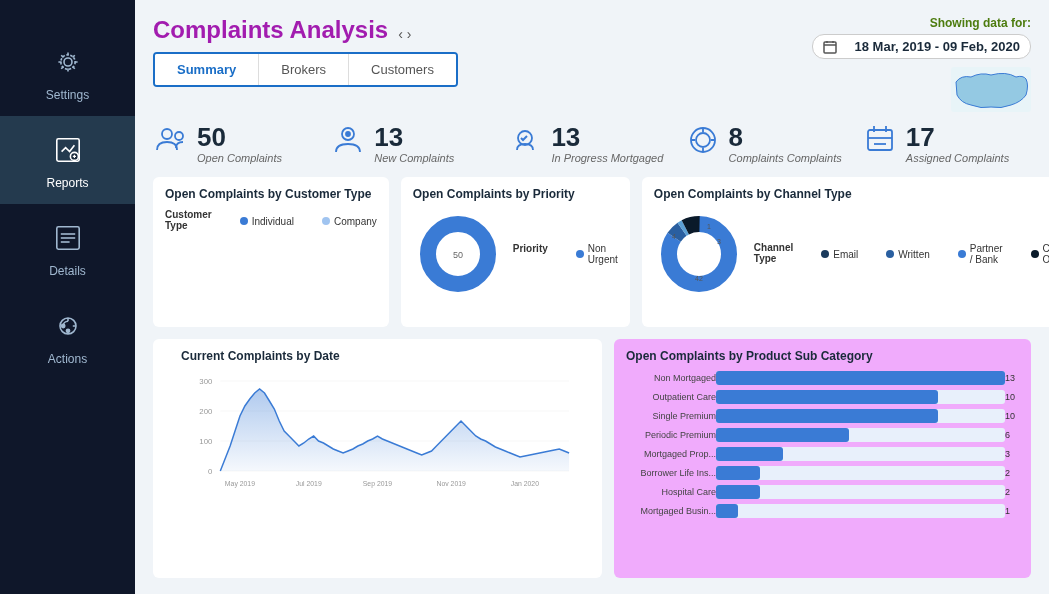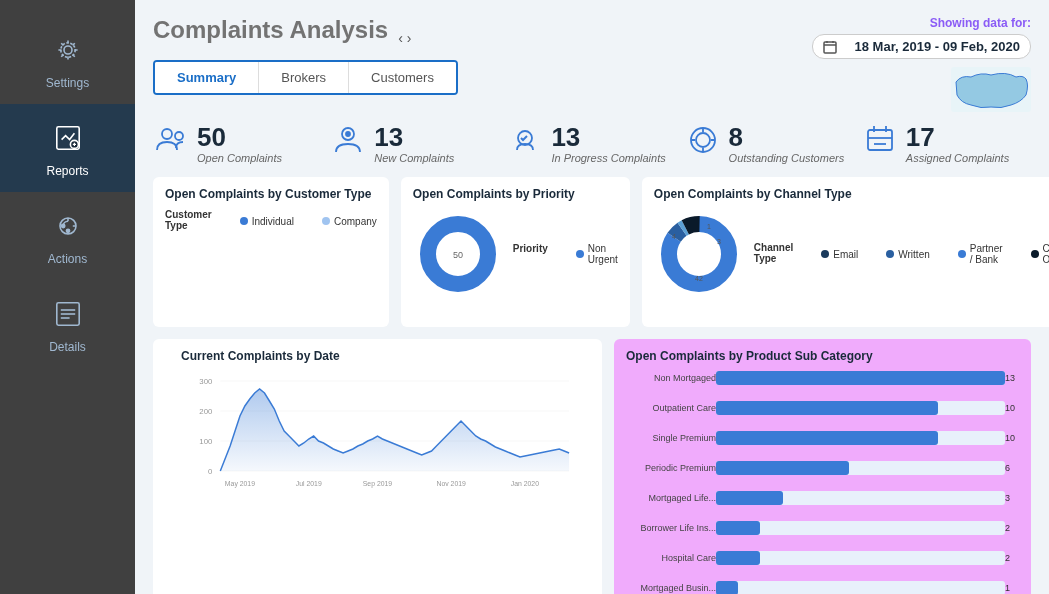--- a/index.html
+++ b/index.html
@@ -1,25 +1,25 @@
 <!DOCTYPE html>
 <html><head>
   <meta charset="utf-8">
   <style>
     * { box-sizing: border-box; margin: 0; padding: 0; }
     body { font-family: 'Segoe UI', Arial, sans-serif; background: #f0f4f8; display: flex; width: 1049px; height: 594px; overflow: hidden; }
 
     
     .sidebar {
       width: 135px;
-      background: #404040;
+      background: #0f172a;
       display: flex;
       flex-direction: column;
       align-items: center;
-      padding-top: 16px;
+      padding-top: 28px;
       flex-shrink: 0;
     }
     .sidebar-item {
       display: flex;
       flex-direction: column;
       align-items: center;
       padding: 14px 10px;
       width: 100%;
       cursor: pointer;
       color: #a0b8d0;
@@ -53,22 +53,22 @@
       justify-content: space-between;
       margin-bottom: 10px;
     }
     .header-left {
       display: flex;
       flex-direction: column;
     }
     .page-title {
       font-size: 24px;
       font-weight: 700;
-      color: #737373;
-      margin-bottom: 16px;
+      color: #a21caf;
+      margin-bottom: 8px;
     }
     .nav-arrows {
       display: inline-flex;
       gap: 4px;
       margin-left: 10px;
       vertical-align: middle;
     }
     .nav-arrow {
       cursor: pointer;
       color: #555;
@@ -97,21 +97,21 @@
     }
 
     .header-right {
       display: flex;
       flex-direction: column;
       align-items: flex-end;
       gap: 4px;
     }
     .showing-data-label {
       font-size: 12px;
-      color: #8b5cf6;
+      color: #4d7c0f;
       font-weight: 600;
     }
     .date-range {
       display: flex;
       align-items: center;
       gap: 18px;
       font-size: 13px;
       color: #1a2a3a;
       font-weight: 600;
       border: 1px solid #ccc;
@@ -220,21 +220,21 @@
       background: #f0abfc;
       border-radius: 6px;
       padding: 10px 12px;
       flex: 1;
     }
 
     
     .bar-row {
       display: flex;
       align-items: center;
-      margin-bottom: 16px;
+      margin-bottom: 5px;
     }
     .bar-label {
       font-size: 9px;
       color: #444;
       width: 90px;
       text-align: right;
       flex-shrink: 0;
     }
     .bar-track {
       flex: 1;
@@ -280,45 +280,45 @@
   <div class="sidebar-item active">
     <div class="icon-wrap">
       <svg viewBox="0 0 40 40" fill="none" stroke="#fff" stroke-width="2">
         <rect x="6" y="6" width="28" height="28" rx="2"></rect>
         <path d="M12 22 l5-5 5 5 6-8"></path>
         <circle cx="28" cy="28" r="5" fill="#1a2a3a" stroke="#fff"></circle>
         <path d="M26 28h4M28 26v4" stroke-width="1.5"></path>
       </svg>
     </div>
     <span>Reports</span>
+  </div>
+
+  <div class="sidebar-item">
+    <div class="icon-wrap">
+      <svg viewBox="0 0 40 40" fill="none" stroke="#a0b8d0" stroke-width="2">
+        <rect x="6" y="6" width="28" height="28" rx="2"></rect>
+        <line x1="11" y1="15" x2="29" y2="15"></line>
+        <line x1="11" y1="20" x2="29" y2="20"></line>
+        <line x1="11" y1="25" x2="22" y2="25"></line>
+      </svg>
+    </div>
+    <span>Details</span>
   </div>
 
   <div class="sidebar-item">
     <div class="icon-wrap">
       <svg viewBox="0 0 40 40" fill="none" stroke="#a0b8d0" stroke-width="2">
         <circle cx="20" cy="20" r="10"></circle>
         <path d="M14 20a6 6 0 0 1 6-6"></path>
         <circle cx="14" cy="20" r="2" fill="#a0b8d0"></circle>
         <path d="M20 14v-4M26 20h4M20 26v4"></path>
         <circle cx="20" cy="26" r="2" fill="#a0b8d0"></circle>
       </svg>
     </div>
     <span>Actions</span>
-  </div>
-
-  <div class="sidebar-item">
-    <div class="icon-wrap">
-      <svg viewBox="0 0 40 40" fill="none" stroke="#a0b8d0" stroke-width="2">
-        <rect x="6" y="6" width="28" height="28" rx="2"></rect>
-        <line x1="11" y1="15" x2="29" y2="15"></line>
-        <line x1="11" y1="20" x2="29" y2="20"></line>
-        <line x1="11" y1="25" x2="22" y2="25"></line>
-      </svg>
-    </div>
-    <span>Details</span>
   </div>
 </nav>
 
 <main class="main">
 
   <div class="header">
     <div class="header-left">
       <div class="title-row">
         <h1 class="page-title">Complaints Analysis</h1>
         <span class="nav-arrows">
@@ -386,35 +386,35 @@
     <div class="stat-card">
       <div class="stat-icon">
         <svg width="36" height="36" viewBox="0 0 36 36" fill="none" stroke="#3a7bd5" stroke-width="1.8">
           <circle cx="18" cy="16" r="7"></circle>
           <path d="M10 28 Q10 22 18 22 Q26 22 26 28"></path>
           <path d="M14 16 l2 2 4-4" stroke-width="2"></path>
         </svg>
       </div>
       <div class="stat-info">
         <div class="stat-number">13</div>
-        <div class="stat-label">In Progress Complaints</div>
+        <div class="stat-label">In Progress Mortgaged</div>
       </div>
     </div>
 
     <div class="stat-card">
       <div class="stat-icon">
         <svg width="36" height="36" viewBox="0 0 36 36" fill="none" stroke="#3a7bd5" stroke-width="1.8">
           <circle cx="18" cy="18" r="12"></circle>
           <circle cx="18" cy="18" r="7"></circle>
           <path d="M18 6 v4M18 26 v4M6 18 h4M26 18 h4"></path>
         </svg>
       </div>
       <div class="stat-info">
         <div class="stat-number">8</div>
-        <div class="stat-label">Outstanding Customers</div>
+        <div class="stat-label">Complaints Complaints</div>
       </div>
     </div>
 
     <div class="stat-card">
       <div class="stat-icon">
         <svg width="36" height="36" viewBox="0 0 36 36" fill="none" stroke="#3a7bd5" stroke-width="1.8">
           <rect x="6" y="8" width="24" height="20" rx="2"></rect>
           <path d="M12 4 v6 M24 4 v6"></path>
           <line x1="6" y1="16" x2="30" y2="16"></line>
           <line x1="12" y1="22" x2="24" y2="22"></line>
@@ -568,21 +568,21 @@
     <div class="bar-value">10</div>
   </div>
           <div class="bar-row">
     <div class="bar-label">Periodic Premium</div>
     <div class="bar-track">
       <div class="bar-fill" style="width:46.15384615384615%"></div>
     </div>
     <div class="bar-value">6</div>
   </div>
           <div class="bar-row">
-    <div class="bar-label">Mortgaged Life...</div>
+    <div class="bar-label">Mortgaged Prop...</div>
     <div class="bar-track">
       <div class="bar-fill" style="width:23.076923076923077%"></div>
     </div>
     <div class="bar-value">3</div>
   </div>
           <div class="bar-row">
     <div class="bar-label">Borrower Life Ins...</div>
     <div class="bar-track">
       <div class="bar-fill" style="width:15.384615384615385%"></div>
     </div>

